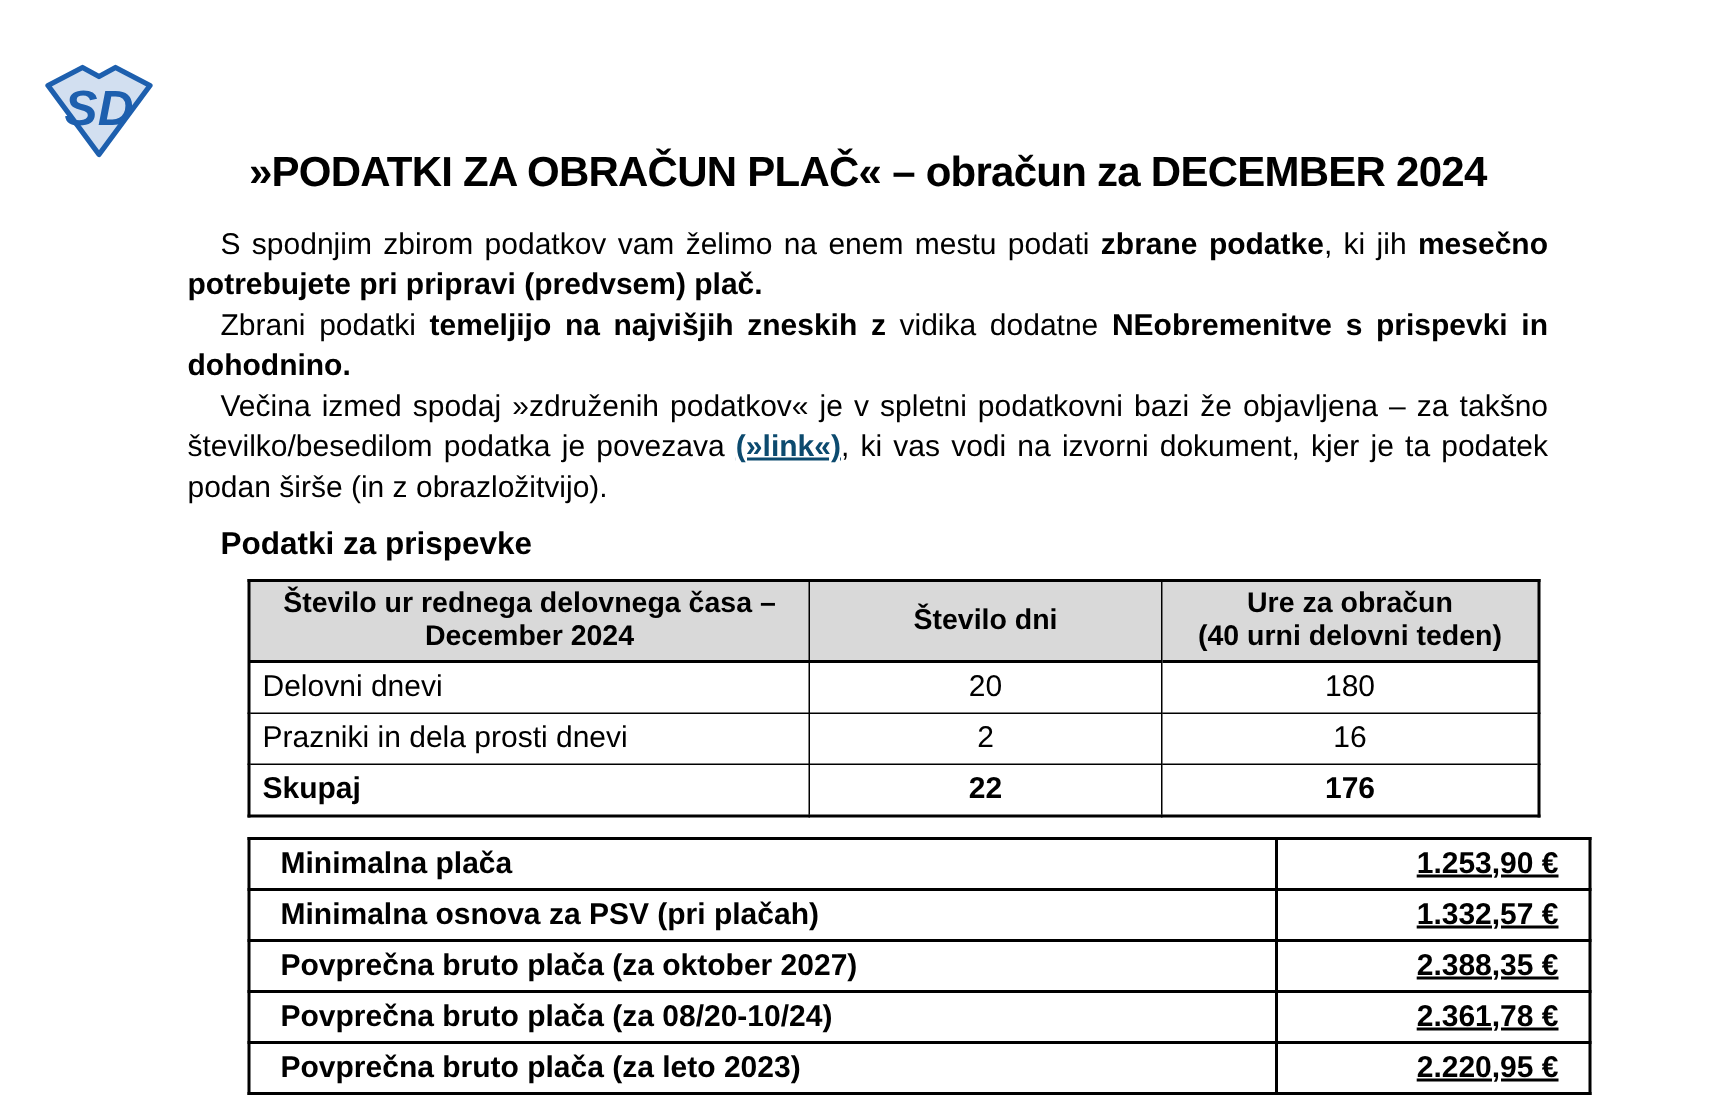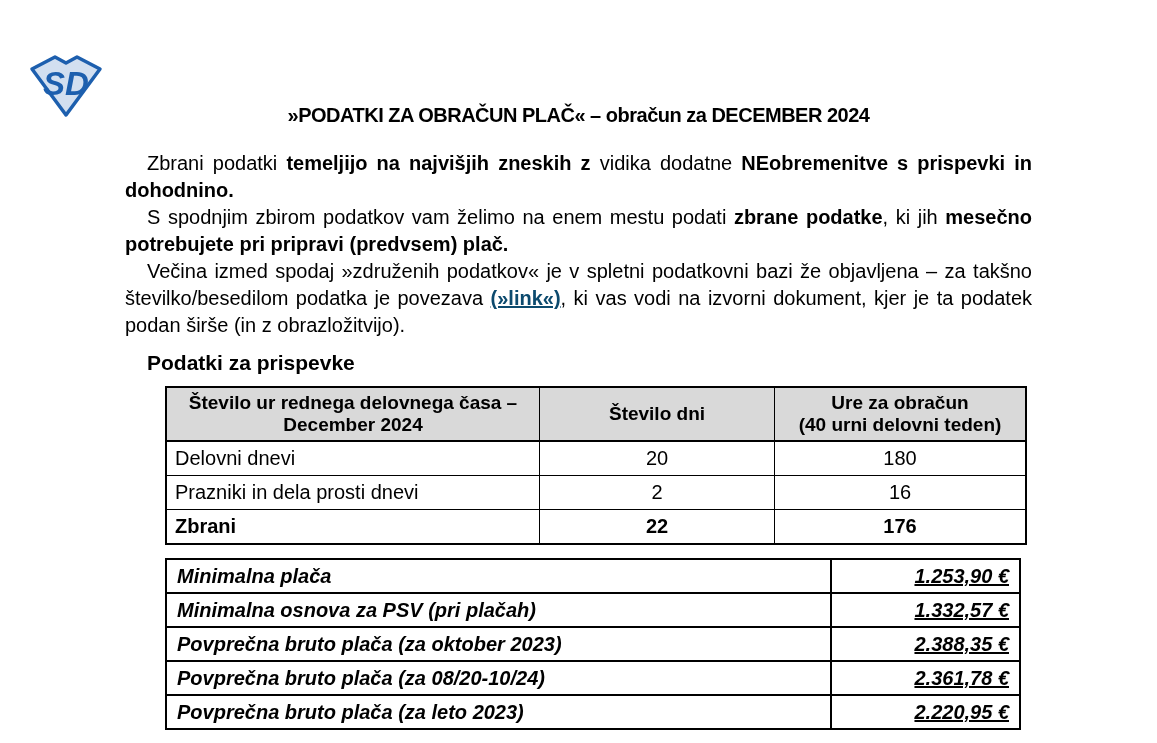--- a/index.html
+++ b/index.html
@@ -3,27 +3,27 @@
 <meta charset="utf-8">
 <style>
   html, body { margin: 0; padding: 0; }
   body {
     width: 1157px; height: 743px; overflow: hidden;
     background: #ffffff; color: #000;
     font-family: "Liberation Sans", sans-serif;
     position: relative;
   }
   .logo {
-    position: absolute; left: 28px; top: 52px;
+    position: absolute; left: 28px; top: 40px;
     width: 76px; height: 66px;
   }
   .doc { padding: 0 125px; }
   .title {
     margin: 100px 0 0 0;
-    font-size: 20px; font-weight: bold; line-height: 30px;
+    font-size: 28px; font-weight: bold; line-height: 30px;
     text-align: center; letter-spacing: -0.5px;
     white-space: nowrap;
   }
   .subtitle {
     margin-top: 4px;
     text-align: center; color: #FF0000;
     font-weight: bold; font-size: 21px; line-height: 22px;
   }
   .paras { margin-top: 20px; }
   .para {
@@ -50,21 +50,21 @@
   .t1 td {
     border: 1px solid #000; font-size: 20px; height: 33px; padding: 0 8px;
   }
   .t1 .c1 { width: 364px; }
   .t1 .c2 { width: 226px; }
   .t1 .c3 { width: 242px; }
   .t1 td.num { text-align: center; padding: 0; }
   .t1 tr.total td { font-weight: bold; }
   .t2 { margin-top: 13px; width: 830px; border: 2px solid #000; }
   .t2 td {
-    border: 2px solid #000; font-size: 20px; height: 32px; padding: 0 10px; font-style: italic;
+    border: 2px solid #000; font-size: 20px; height: 32px; padding: 0 20px;
   }
   .t2 .lbl { font-weight: bold; width: 643px; }
   .t2 .val { text-align: right; width: 167px; }
   .vallink {
     color: #000000; font-weight: bold;
     text-decoration: underline; cursor: pointer; white-space: nowrap;
   }
 </style>
 </head>
 <body>
@@ -76,22 +76,22 @@
       <polygon points="4,17 27,5 38,11 49,5 72,17 38,63" fill="#d2dff0" stroke="#1d5fae" stroke-width="3.5" stroke-linejoin="round"></polygon>
       <text x="38" y="43" text-anchor="middle" font-size="33" font-weight="bold" font-style="italic" fill="#1d5fae" font-family="Liberation Sans, sans-serif">SD</text>
     </svg>
   </div>
 
   <div class="doc">
 
     <h1 class="title">»PODATKI ZA OBRAČUN PLAČ« – obračun za DECEMBER 2024</h1>
 
     <div class="paras">
+      <p class="para"><span>S spodnjim zbirom podatkov vam želimo na enem mestu podati </span><b>zbrane podatke</b><span>, ki jih </span><b>mesečno potrebujete pri pripravi (predvsem) plač.</b></p>
       <p class="para"><span>Zbrani podatki </span><b>temeljijo na najvišjih zneskih z</b><span> vidika dodatne </span><b>NEobremenitve s prispevki in dohodnino.</b></p>
-      <p class="para"><span>S spodnjim zbirom podatkov vam želimo na enem mestu podati </span><b>zbrane podatke</b><span>, ki jih </span><b>mesečno potrebujete pri pripravi (predvsem) plač.</b></p>
       <p class="para"><span>Večina izmed spodaj »združenih podatkov« je v spletni podatkovni bazi že objavljena – za takšno številko/besedilom podatka je povezava </span><a class="doclink">(»link«)</a><span>, ki vas vodi na izvorni dokument, kjer je ta podatek podan širše (in z obrazložitvijo).</span></p>
     </div>
 
     <h2 class="section-heading">Podatki za prispevke</h2>
 
     <table class="t1">
       <thead>
         <tr>
           <th class="c1">
             <div>Število ur rednega delovnega časa –</div>
@@ -109,39 +109,39 @@
           <td class="c1">Delovni dnevi</td>
           <td class="c2 num">20</td>
           <td class="c3 num">180</td>
         </tr>
         <tr>
           <td class="c1">Prazniki in dela prosti dnevi</td>
           <td class="c2 num">2</td>
           <td class="c3 num">16</td>
         </tr>
         <tr class="total">
-          <td class="c1">Zbrani</td>
+          <td class="c1">Skupaj</td>
           <td class="c2 num">22</td>
           <td class="c3 num">176</td>
         </tr>
       </tbody>
     </table>
 
     <table class="t2">
       <tbody>
         <tr>
           <td class="lbl">Minimalna plača</td>
           <td class="val"><a class="vallink">1.253,90 €</a></td>
         </tr>
         <tr>
           <td class="lbl">Minimalna osnova za PSV (pri plačah)</td>
           <td class="val"><a class="vallink">1.332,57 €</a></td>
         </tr>
         <tr>
-          <td class="lbl">Povprečna bruto plača (za oktober 2023)</td>
+          <td class="lbl">Povprečna bruto plača (za oktober 2027)</td>
           <td class="val"><a class="vallink">2.388,35 €</a></td>
         </tr>
         <tr>
           <td class="lbl">Povprečna bruto plača (za 08/20-10/24)</td>
           <td class="val"><a class="vallink">2.361,78 €</a></td>
         </tr>
         <tr>
           <td class="lbl">Povprečna bruto plača (za leto 2023)</td>
           <td class="val"><a class="vallink">2.220,95 €</a></td>
         </tr>

